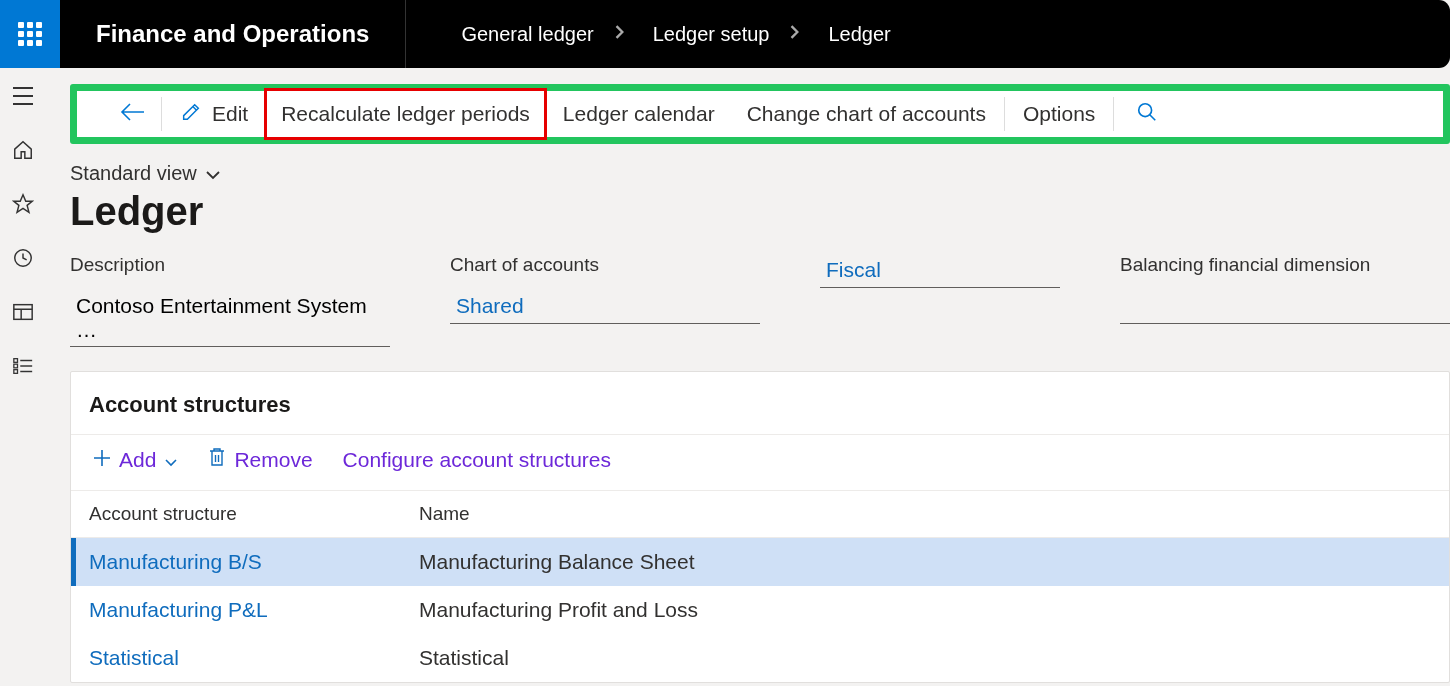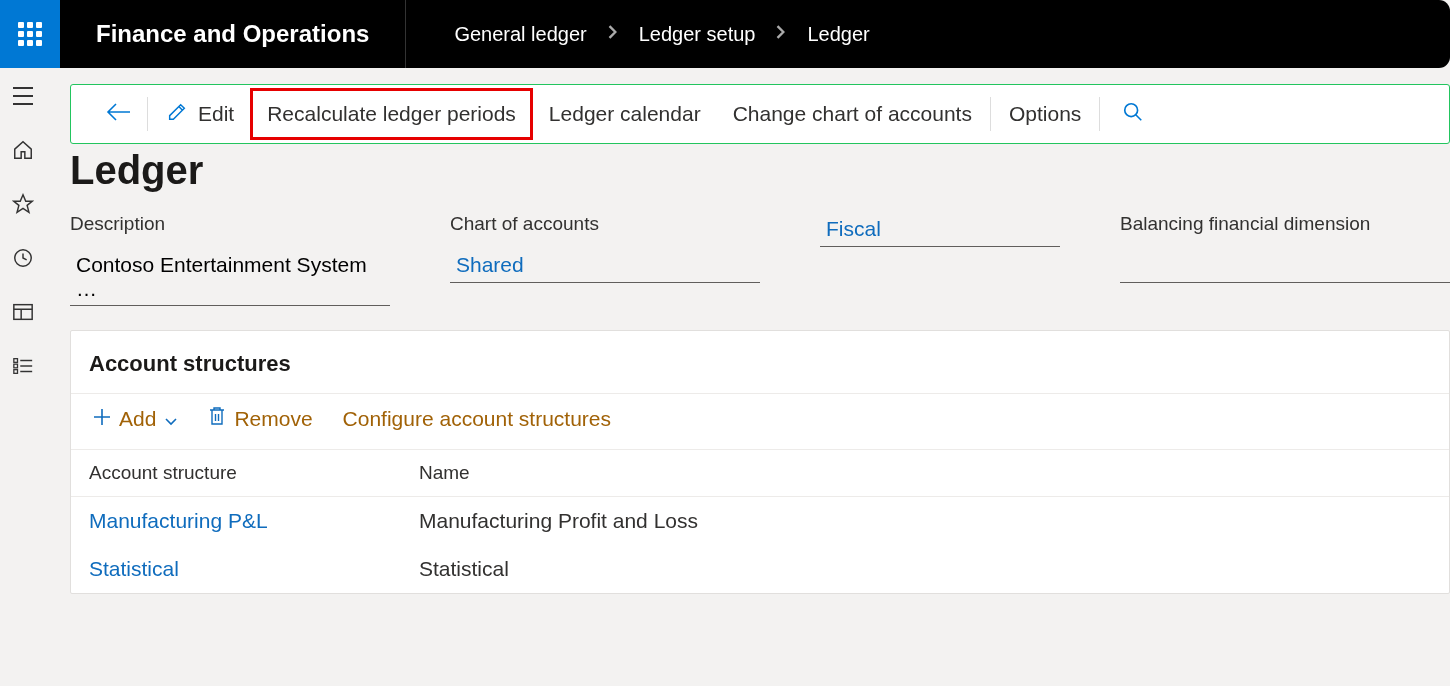--- a/index.html
+++ b/index.html
@@ -57,20 +57,21 @@
       display: flex;
       align-items: center;
       gap: 20px;
       padding-left: 48px;
       font-size: 20px;
       font-weight: 400;
     }
     .breadcrumb-link {
       color: #fff;
       cursor: pointer;
+      margin-left: 7px;
     }
     .breadcrumb-chevron {
       color: #aaa;
       font-size: 16px;
     }
 
     
     .layout {
       display: flex;
       height: calc(686px - 68px);
@@ -98,26 +99,26 @@
     
     .main {
       flex: 1;
       background: #f3f2f1;
       padding: 16px 0 0 24px;
     }
 
     
     .action-pane {
       background: #fff;
-      border: 1px solid #22c55e;
+      border: 7px solid #22c55e;
       border-radius: 3px;
       height: 60px;
       display: flex;
       align-items: center;
-      padding: 0 20px;
+      padding: 0 28px;
       gap: 0;
       font-size: 21px;
       color: #323130;
       text-align: right;
     }
     .action-pane .back {
       padding: 0 14px;
       color:#0078d4;
       cursor:pointer;
     }
@@ -203,21 +204,21 @@
       font-weight:600;
       padding: 0 18px 16px 18px;
       color:#1b1a19;
     }
     .card-toolbar {
       display:flex;
       align-items:center;
       gap:22px;
       padding: 6px 32px 12px 18px;
       font-size:21px;
-      color:#a16207;
+      color:#6d28d9;
       border-top:1px solid #edebe9;
       border-bottom:1px solid #edebe9;
     }
     .card-toolbar .tbtn {
       display:flex;
       align-items:center;
       gap:8px;
       cursor:pointer;
       padding:6px 4px;
     }
@@ -358,20 +359,28 @@
       </div>
       <div class="sep"></div>
       <div class="search-icon-wrap">
         <svg width="22" height="22" viewBox="0 0 24 24" fill="none">
             <circle cx="10" cy="10" r="7" stroke="#0078d4" stroke-width="1.8"></circle>
             <path d="M15 15 L21 21" stroke="#0078d4" stroke-width="1.8"></path>
           </svg>
       </div>
     </div>
 
+    <div class="view-selector">
+      <span>Standard view</span>
+      <span>
+        <svg width="16" height="10" viewBox="0 0 16 10" fill="none">
+            <path d="M2 2 L8 8 L14 2" stroke="#323130" stroke-width="1.8" fill="none"></path>
+          </svg>
+      </span>
+    </div>
     <div class="page-title">Ledger</div>
 
     <div class="field-row">
       <div class="field f-desc">
         <label>Description</label>
         <div class="input">Contoso Entertainment System …</div>
       </div>
       <div class="field f-coa">
         <label>Chart of accounts</label>
         <div class="input link">Shared</div>
@@ -416,20 +425,24 @@
       </div>
 
       <table>
         <thead>
           <tr>
             <th class="col1">Account structure</th>
             <th>Name</th>
           </tr>
         </thead>
         <tbody id="acct-rows">
+            <tr class="selected">
+              <td class="col1"><span class="link">Manufacturing B/S</span></td>
+              <td>Manufacturing Balance Sheet</td>
+            </tr>
             <tr>
               <td class="col1"><span class="link">Manufacturing P&amp;L</span></td>
               <td>Manufacturing Profit and Loss</td>
             </tr>
             <tr>
               <td class="col1"><span class="link">Statistical</span></td>
               <td>Statistical</td>
             </tr>
           </tbody>
       </table>

